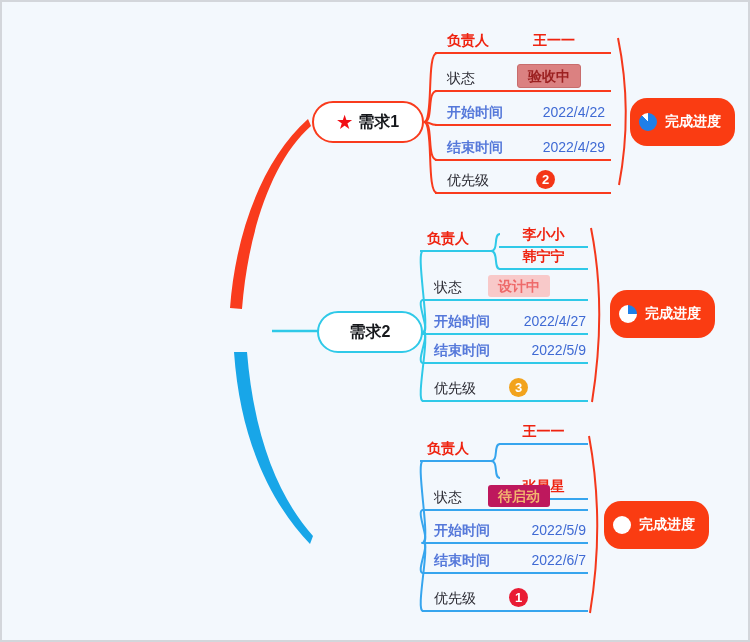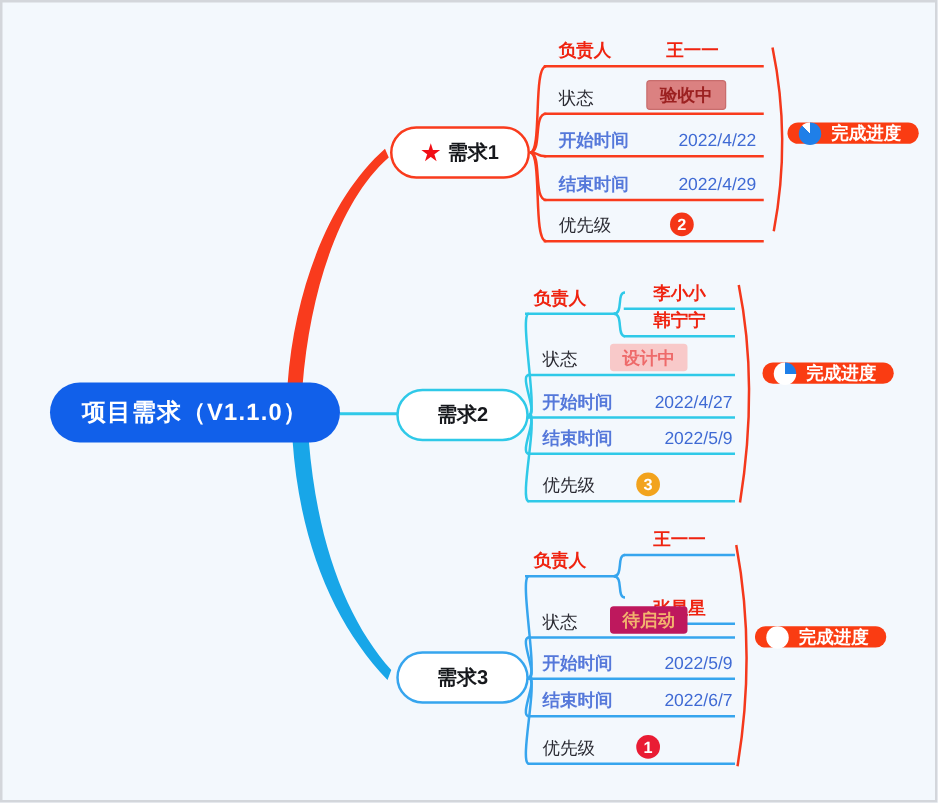--- a/index.html
+++ b/index.html
@@ -57,21 +57,21 @@
   .pri{
     width:19px; height:19px; border-radius:50%; color:#fff;
     font-size:13px; font-weight:700; display:flex; align-items:center;
     justify-content:center; margin-bottom:-2px;
   }
   .pri-b1{background:#f43517;}
   .pri-b2{background:#f2a31d;}
   .pri-b3{background:#e91c34;}
 
   .progress{
-    position:absolute; height:17px; background:#fa3c12; border-radius:17px;
+    position:absolute; height:48px; background:#fa3c12; border-radius:17px;
     display:flex; align-items:center; gap:8px; padding:0 14px 0 9px;
     color:#fff; font-size:14px; font-weight:700;
   }
   .prog1{left:628px; top:96px;}
   .prog2{left:608px; top:288px;}
   .prog3{left:602px; top:499px;}
   .pie{width:18px; height:18px; border-radius:50%; background:#fff; flex:0 0 auto;}
 </style>
 </head>
 <body>
@@ -112,34 +112,28 @@
       <path d="M489,459 C497,459 491,476 498,476"></path>
     </g>
 
     <g stroke="#f4381c" stroke-width="2" fill="none">
       <path d="M616,36 Q631,109 617,183"></path>
       <path d="M589,226 Q605,306 590,400"></path>
       <path d="M587,434 Q603,520 588,611"></path>
     </g>
   </svg>
 
-  <div class="root">
-    <span>项目需求（V1.1.0）</span>
-  </div>
 
   <div class="topic topic1">
     <span class="star">★</span>
     <span>需求1</span>
   </div>
   <div class="topic topic2">
     <span>需求2</span>
   </div>
-  <div class="topic topic3">
-    <span>需求3</span>
-  </div>
 
   <div class="row w1 b1" style="top:22px;">
     <span class="lbl-red">负责人</span>
     <span class="val-red" style="margin-right:36px;">王一一</span>
   </div>
   <div class="row w1 b1" style="top:60px;">
     <span class="lbl-dark">状态</span>
     <span class="status status-1" style="margin-right:30px;">验收中</span>
   </div>
   <div class="row w1 b1" style="top:94px;">

